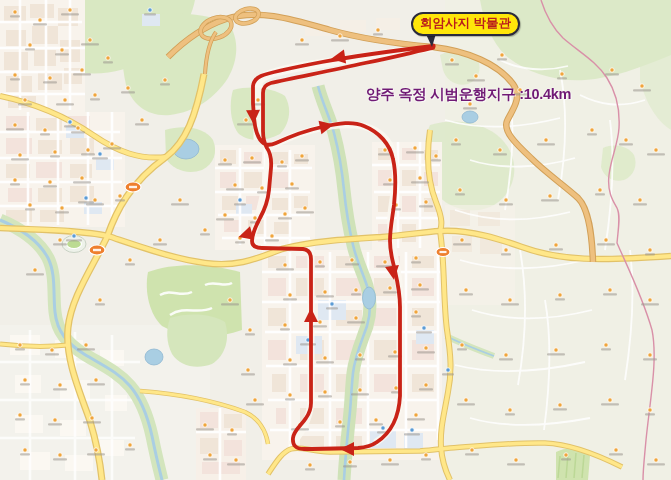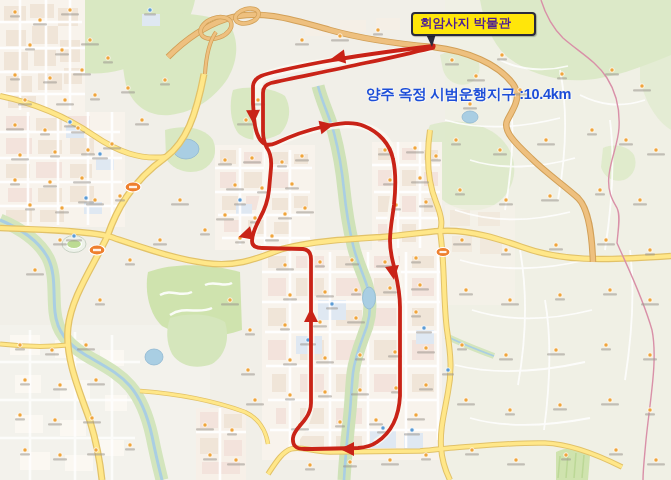--- a/index.html
+++ b/index.html
@@ -4,29 +4,29 @@
 <style>
   html,body{margin:0;padding:0;background:#888;}
   #viewport{
     position:relative;width:671px;height:480px;overflow:hidden;
     font-family:"Liberation Sans","DejaVu Sans",sans-serif;
     background:#f1efe8;
   }
   #mapsvg{position:absolute;left:0;top:0;}
   .callout{
     position:absolute;left:411px;top:12px;height:17px;
-    background:#ffe60a;border:2px solid #2a2a3c;border-radius:4px;
-    padding:1px 23px 2px 7px;
-    font-size:12.5px;font-weight:bold;color:#4c1d95;line-height:16px;
+    background:#ffe60a;border:2px solid #2a2a3c;border-radius:12px;
+    padding:1px 7px 2px 7px;
+    font-size:12.5px;font-weight:bold;color:#b91c1c;line-height:16px;
     white-space:nowrap;z-index:6;
     box-shadow:1px 1px 1px rgba(0,0,0,.25);
   }
   .route-info{
     position:absolute;left:366px;top:85px;z-index:5;
-    font-size:14.5px;font-weight:bold;color:#1d4ed8;
+    font-size:14.5px;font-weight:bold;color:#701a75;
     letter-spacing:-0.3px;white-space:nowrap;
     text-shadow:0 0 2px rgba(255,255,255,.85),1px 1px 0 rgba(255,255,255,.6);
   }
 </style>
 </head>
 <body>
 
 <div id="viewport">
 <svg id="mapsvg" width="671" height="480" viewBox="0 0 671 480">
 

